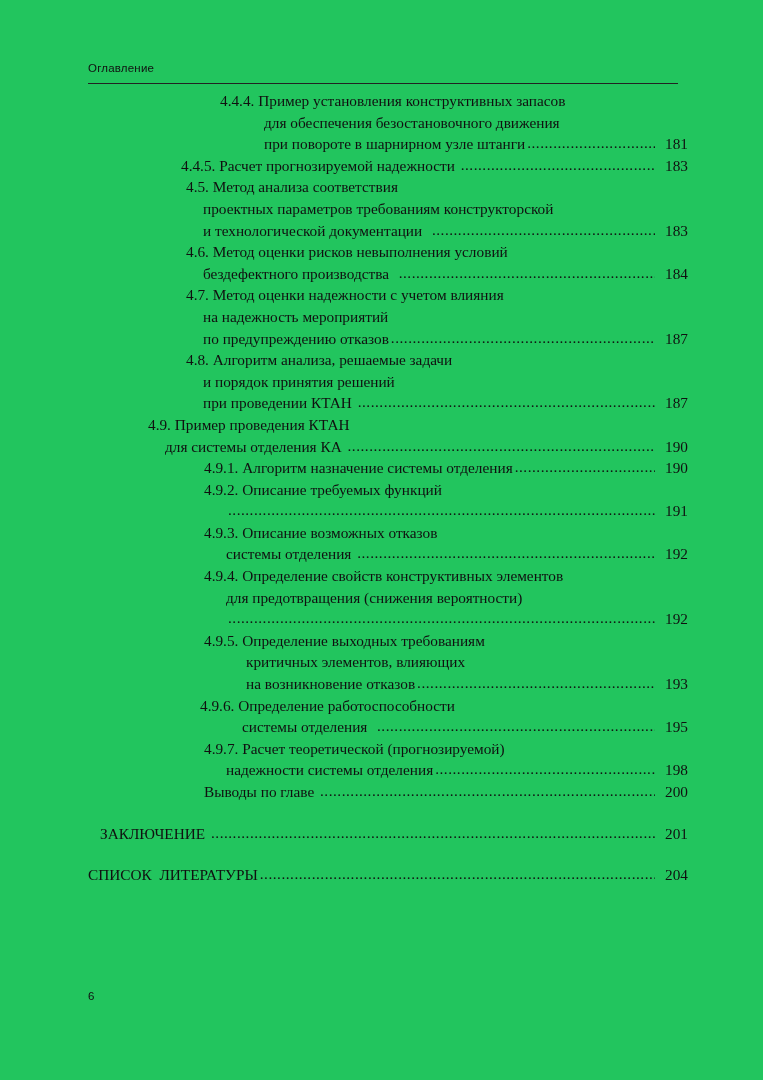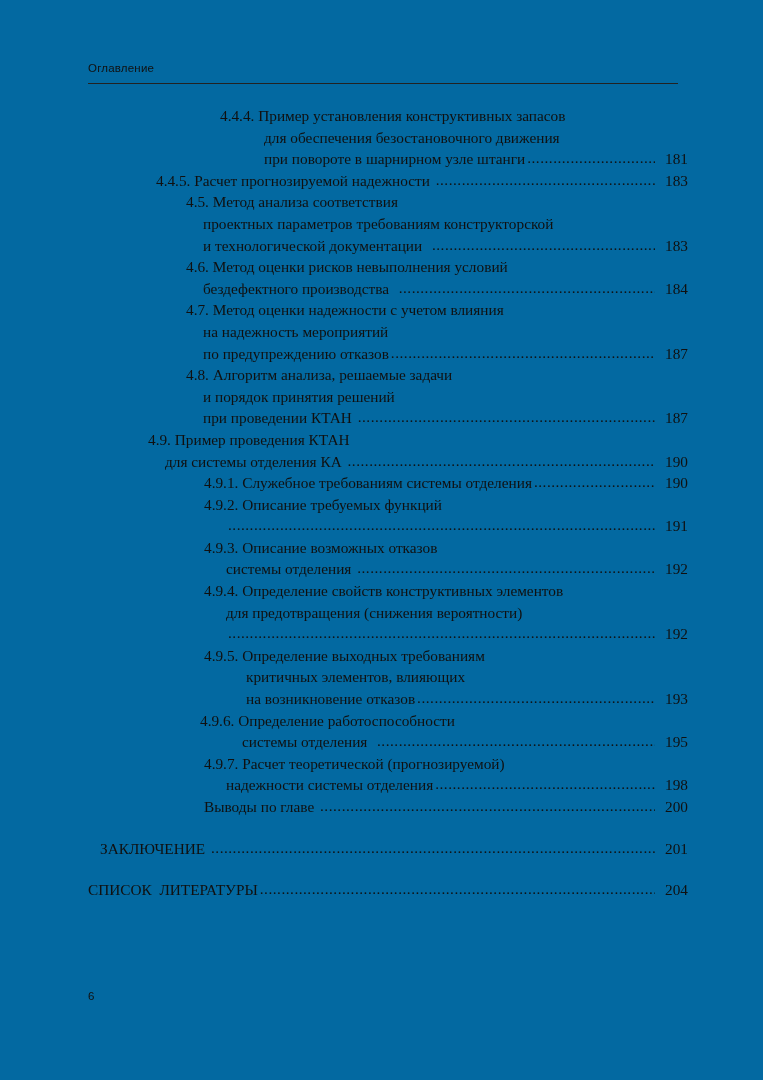--- a/index.html
+++ b/index.html
@@ -13,21 +13,21 @@
     font-family: "Liberation Serif", serif;
     color: #101010;
     position: relative;
     overflow: hidden;
   }
   .page {
     position: absolute;
     top: 0; left: 0;
     width: 763px;
     height: 1080px;
-    background: #0369a1;
+    background: #22c55e;
   }
   .header {
     position: absolute;
     top: 62px;
     left: 88px;
     width: 590px;
     font-family: "Liberation Sans", sans-serif;
     font-size: 11.5px;
     color: #111;
     letter-spacing: 0.2px;
@@ -35,21 +35,21 @@
   .header-rule {
     position: absolute;
     top: 83px;
     left: 88px;
     width: 590px;
     height: 1px;
     background: #222;
   }
   .toc {
     position: absolute;
-    top: 105px;
+    top: 90px;
     left: 88px;
     width: 600px;
     font-size: 15.3px;
     line-height: 21.6px;
   }
   .entry {
     display: block;
     white-space: nowrap;
     position: relative;
   }
@@ -104,21 +104,21 @@
         </div>
         <div class="line" style="padding-left: 44px;">
           <span class="lbl">для обеспечения безостановочного движения</span>
         </div>
         <div class="line" style="padding-left: 44px; align-items: flex-end;">
           <span class="lbl">при повороте в шарнирном узле штанги</span>
           <span class="dots">................................................................................................................................................................</span>
           <span class="pg">181</span>
         </div>
       </div>
-      <div class="entry" style="margin-left: 68px;">
+      <div class="entry" style="margin-left: 93px;">
         <div class="line">
           <span class="lbl">4.4.5. Расчет прогнозируемой надежности </span>
           <span class="dots">................................................................................................................................................................</span>
           <span class="pg">183</span>
         </div>
       </div>
       <div class="entry" style="margin-left: 98px;">
         <div class="line">
           <span class="lbl">4.5. Метод анализа соответствия</span>
         </div>
@@ -172,21 +172,21 @@
           <span class="lbl">4.9. Пример проведения КТАН</span>
         </div>
         <div class="line" style="padding-left: 17px; justify-content: center;">
           <span class="lbl">для системы отделения КА </span>
           <span class="dots">................................................................................................................................................................</span>
           <span class="pg">190</span>
         </div>
       </div>
       <div class="entry" style="margin-left: 116px;">
         <div class="line">
-          <span class="lbl">4.9.1. Служебное требованиям системы отделения</span>
+          <span class="lbl">4.9.1. Алгоритм назначение системы отделения</span>
           <span class="dots">................................................................................................................................................................</span>
           <span class="pg">190</span>
         </div>
       </div>
       <div class="entry" style="margin-left: 116px;">
         <div class="line">
           <span class="lbl">4.9.2. Описание требуемых функций</span>
         </div>
         <div class="line" style="padding-left: 22px;">
           <span class="dots">................................................................................................................................................................</span>

